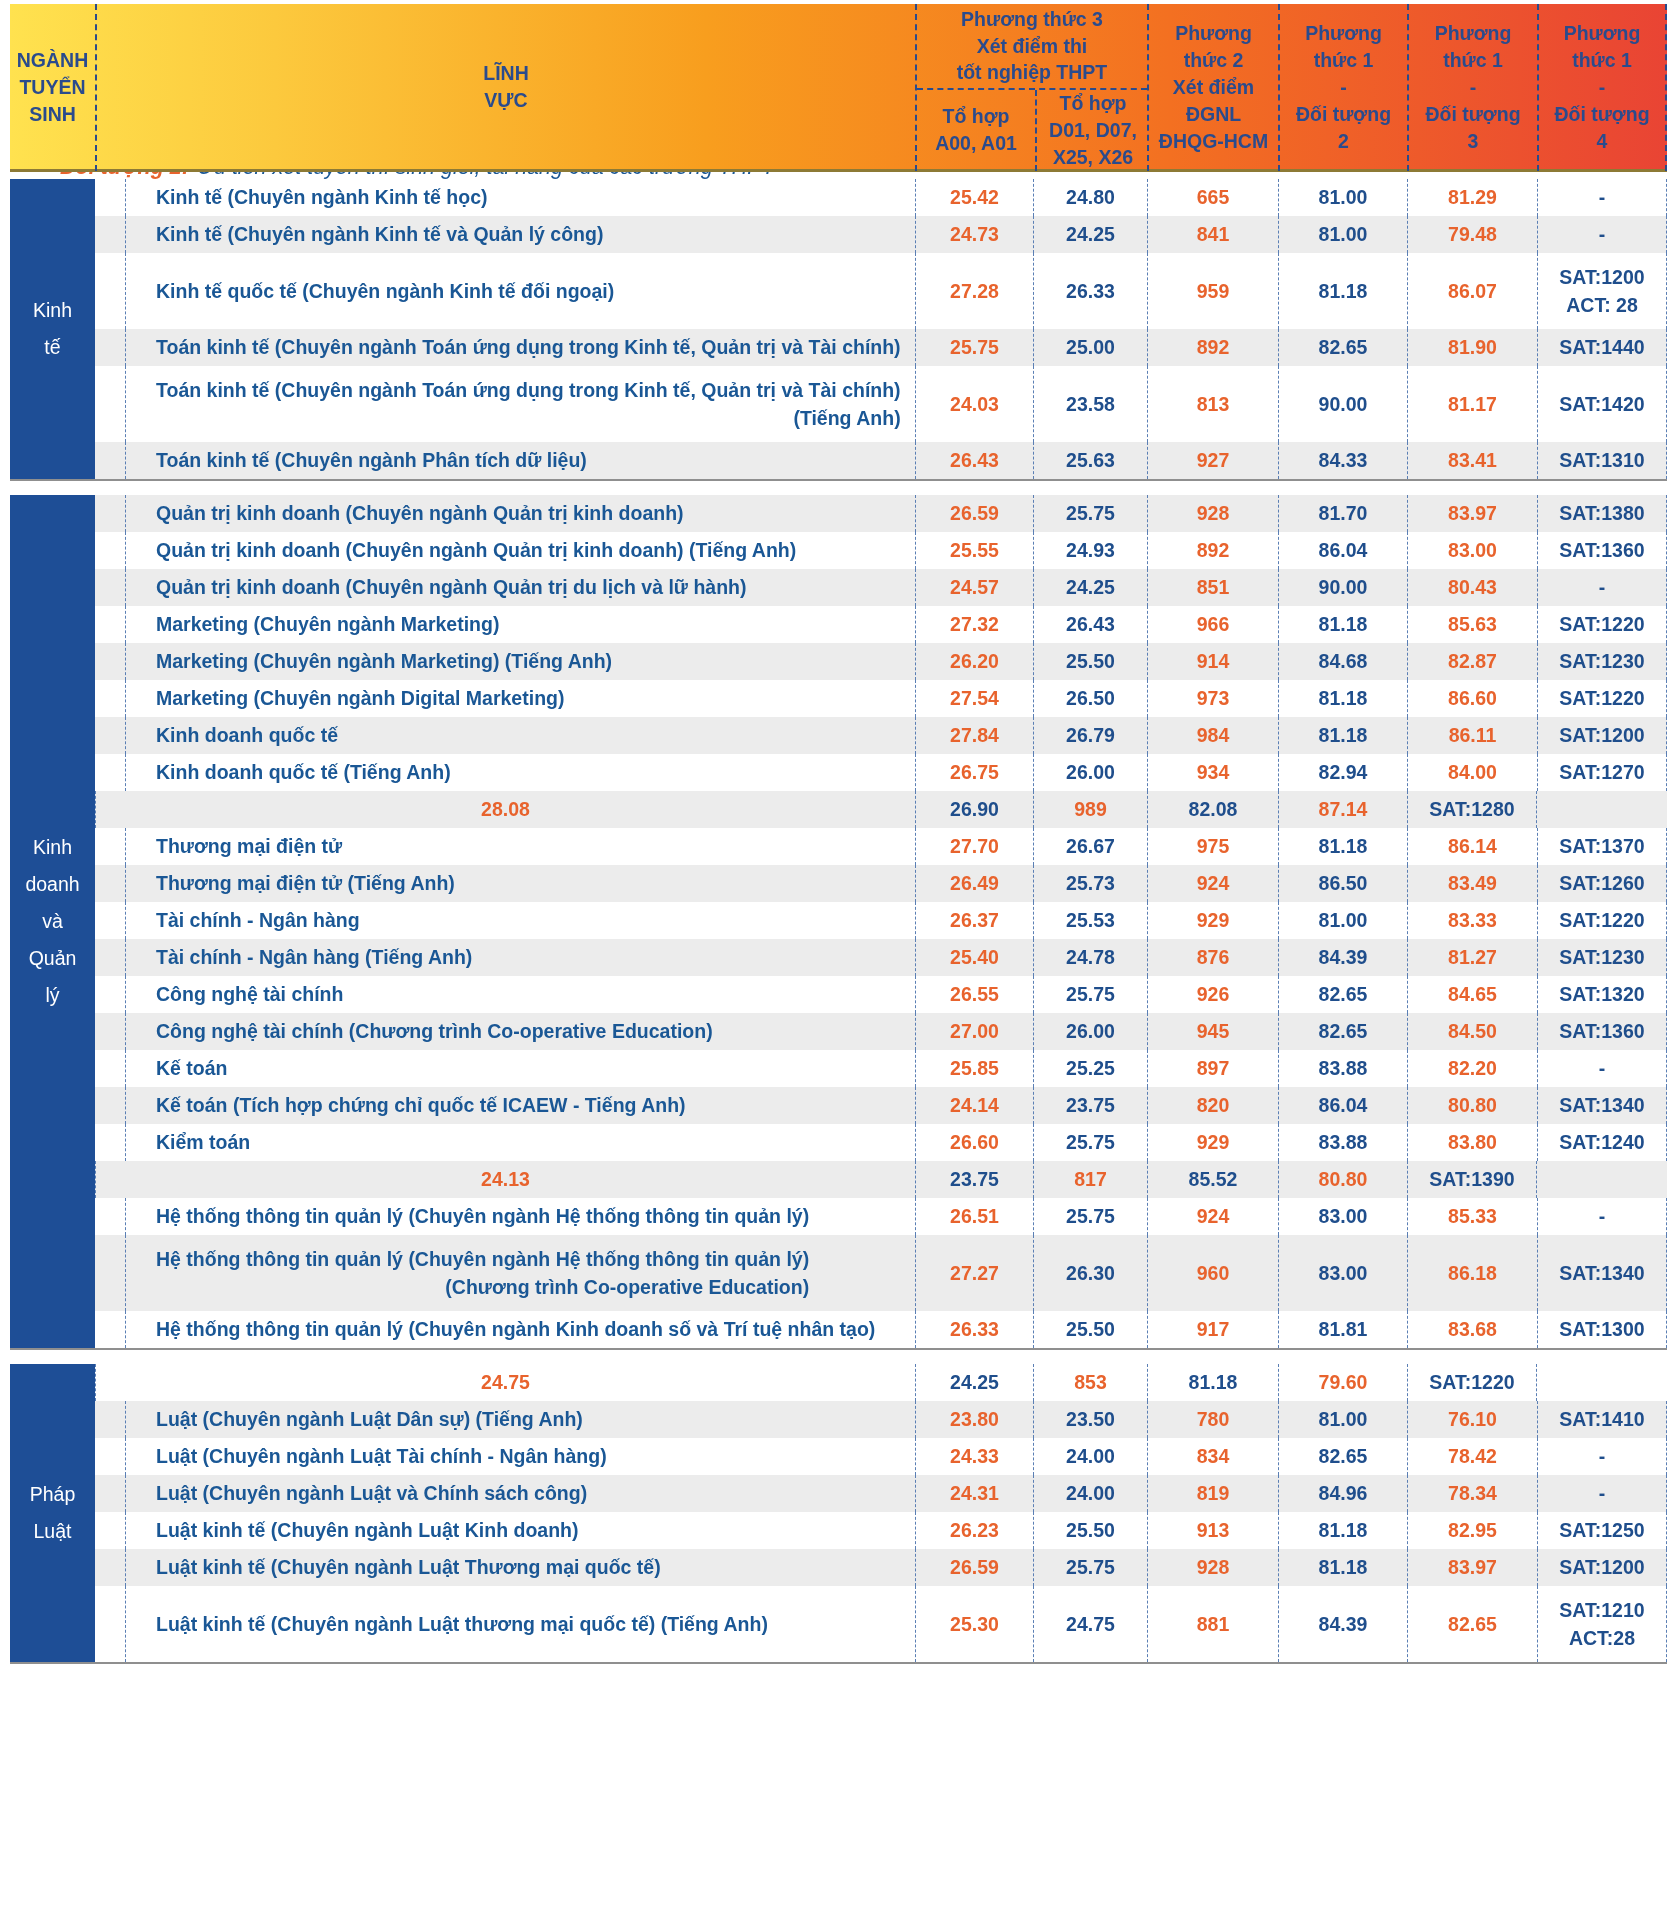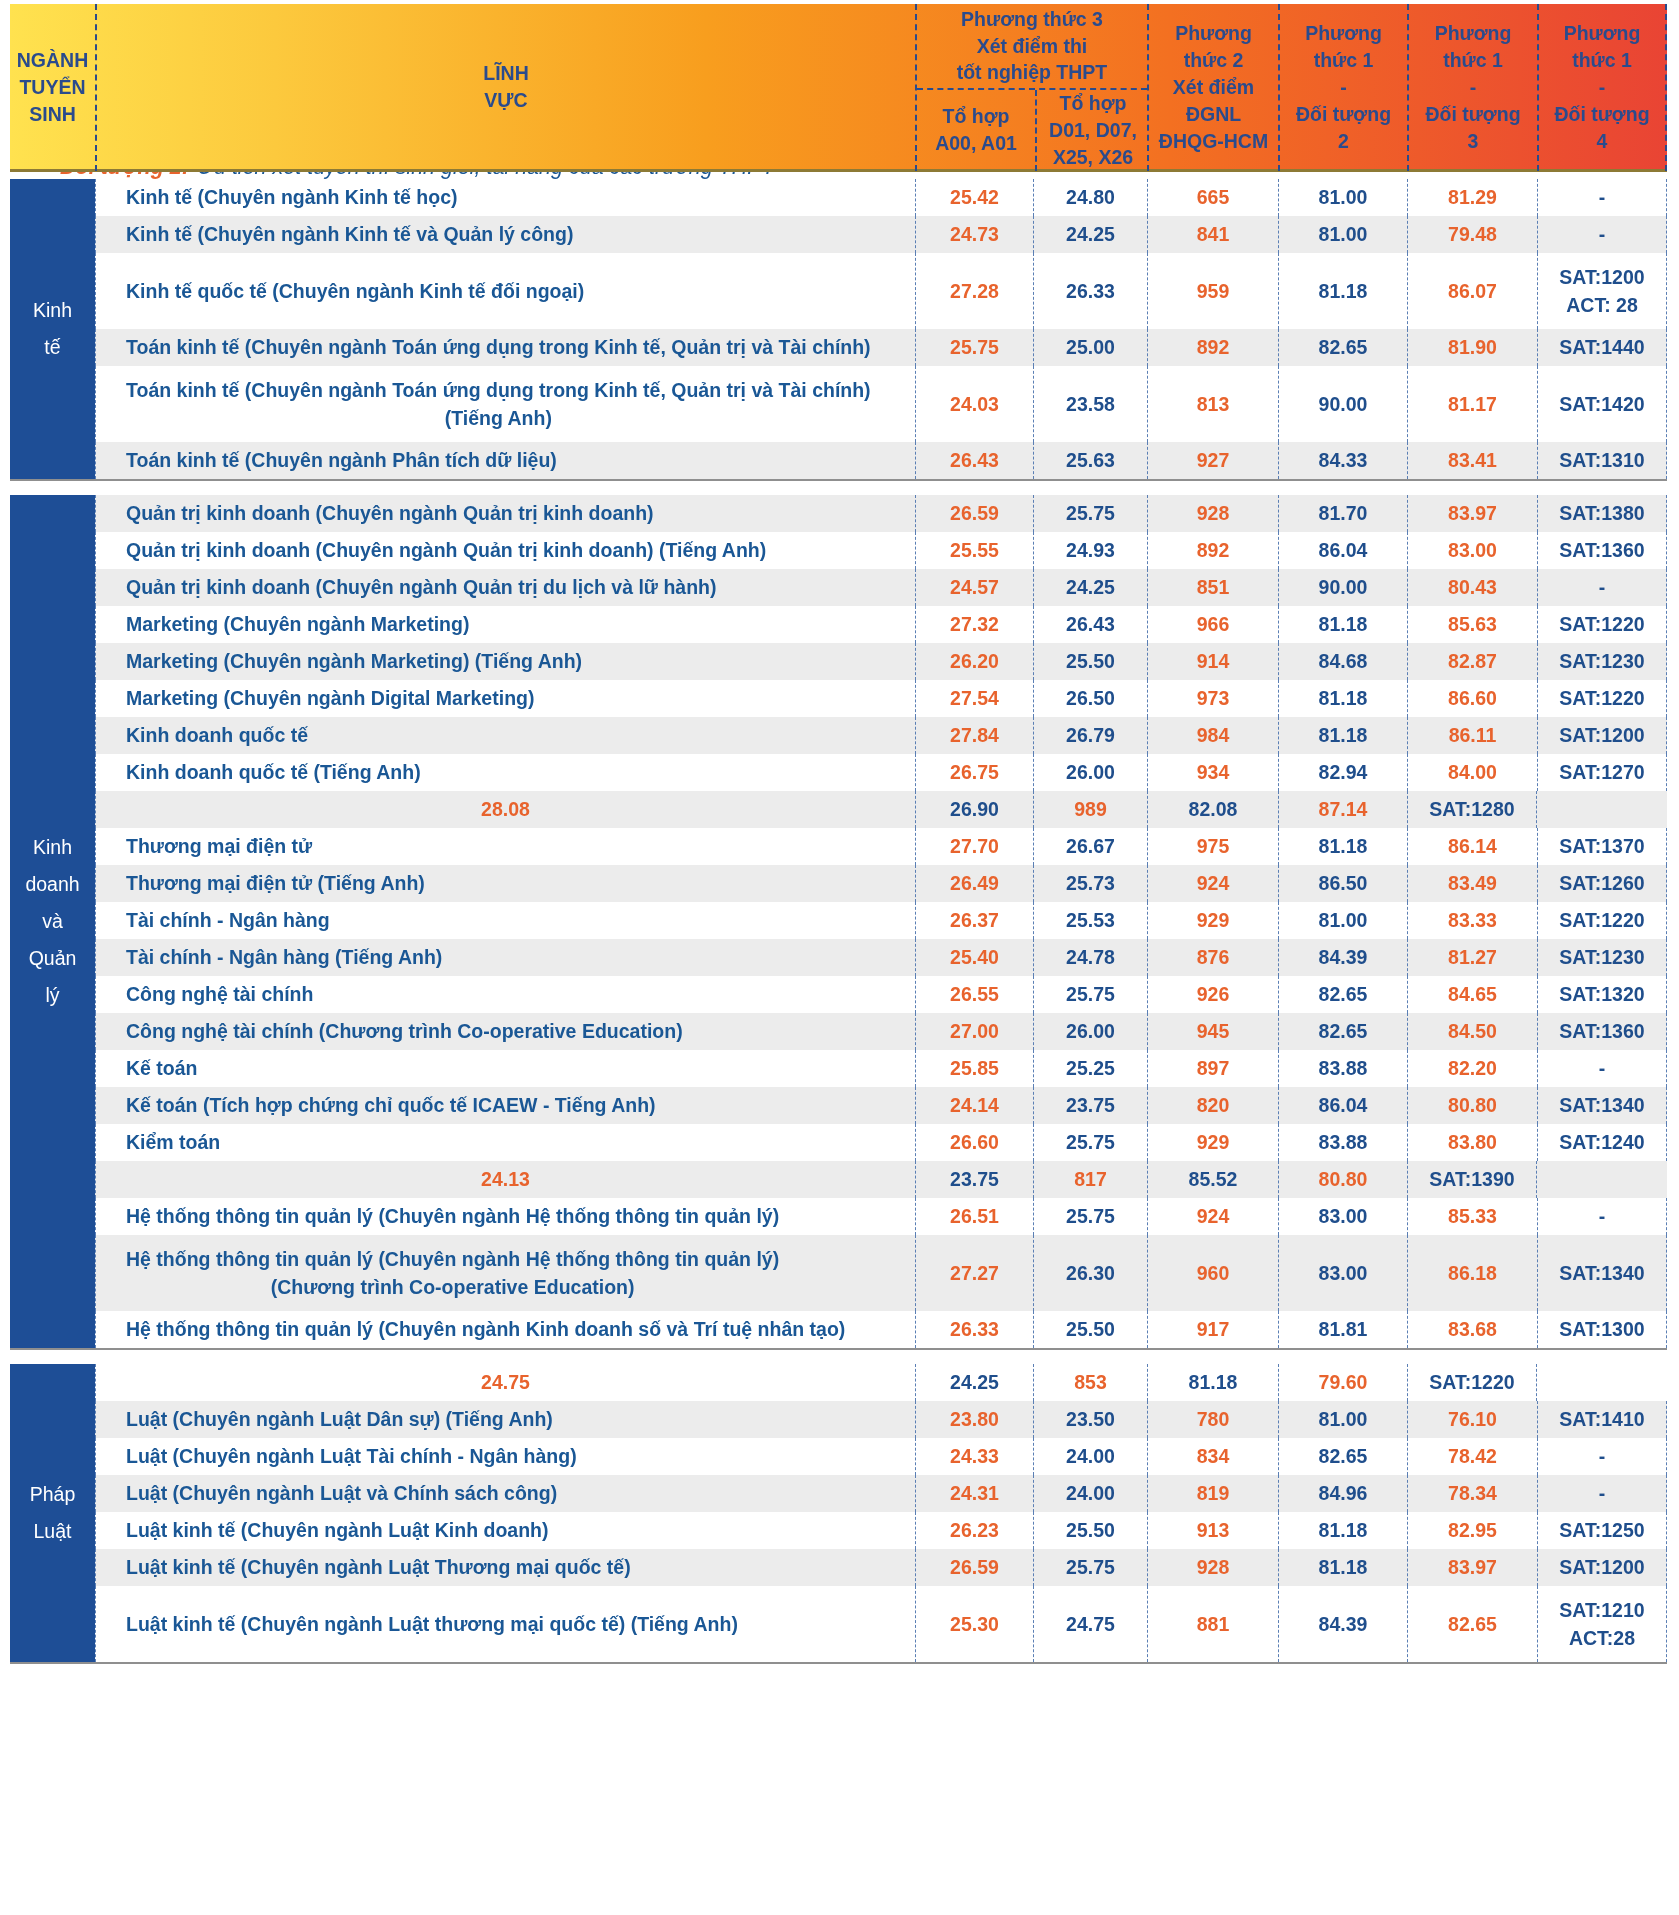--- a/index.html
+++ b/index.html
@@ -53,22 +53,22 @@
   }
   .row.gray{background:#ECECEC;}
   .row.tall{min-height:76px;}
   .cell{
     display:flex;align-items:center;justify-content:center;
     text-align:center;font-weight:bold;font-size:19.5px;line-height:1.45;
     white-space:pre-line;border-left:1px dashed #5B7FB4;
   }
   .cell.last{border-right:1px dashed #5B7FB4;}
   .cell.name{
-    justify-content:flex-start;text-align:center;
-    padding:3px 12px 3px 30px;color:#1A5795;
+    justify-content:flex-start;text-align:right;
+    padding:3px 12px 3px 30px;color:#1A5795;margin-left:30px;
   }
   .orange{color:#E8632D;}
   .blue{color:#1F4E8C;}
 
   
   .note-main{
     margin:42px 0 0 55px;max-width:1570px;
     font-style:italic;font-size:21.5px;color:#1A5795;line-height:1.65;
   }
   .note-main .star{font-weight:bold;font-size:24px;margin-right:8px;}

